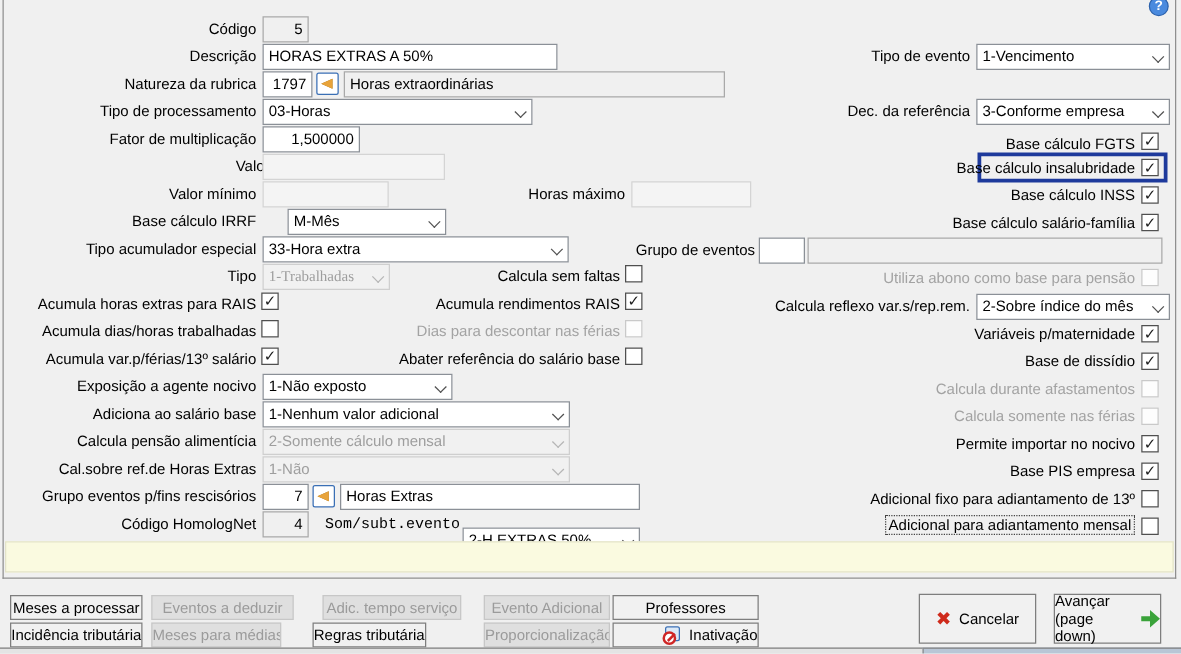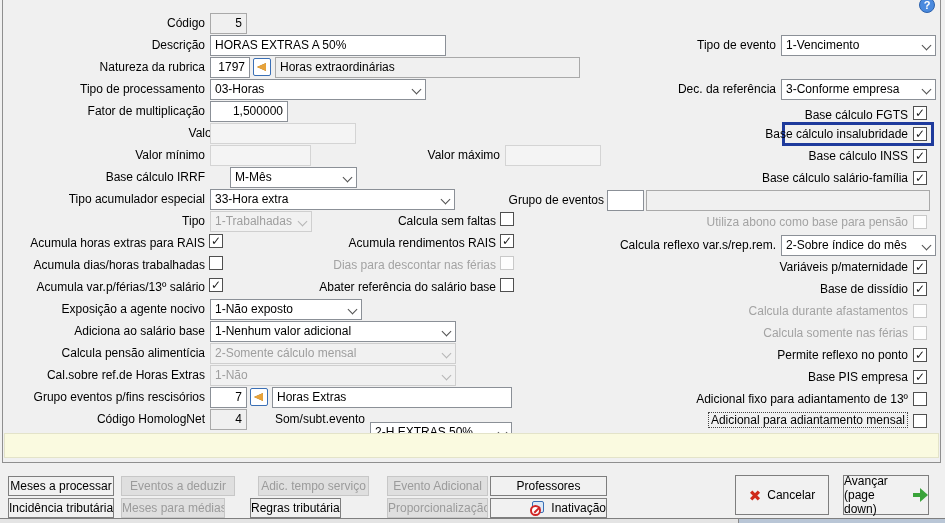--- a/index.html
+++ b/index.html
@@ -77,31 +77,31 @@
   <div class="combo" style="left:210px;top:79px;width:216px;"><span>03-Horas</span><span class="chev"></span></div>
 
   <div class="lbl" style="left:2px;top:103px;width:203px;">Fator de multiplicação</div>
   <div class="txt num" style="left:210px;top:101px;width:78px;">1,500000</div>
 
   <div class="lbl" style="left:18px;top:125px;width:203px;margin-left:24px;">Valor/base</div>
   <div class="txt dis" style="left:210px;top:123px;width:146px;"></div>
 
   <div class="lbl" style="left:2px;top:147px;width:203px;">Valor mínimo</div>
   <div class="txt dis" style="left:210px;top:145px;width:101px;"></div>
-  <div class="lbl" style="left:380px;top:147px;width:120px;">Valor máximo</div>
+  <div class="lbl" style="left:380px;top:147px;width:120px;">Horas máximo</div>
   <div class="txt dis" style="left:505px;top:145px;width:96px;"></div>
 
   <div class="lbl" style="left:2px;top:169px;width:203px;">Base cálculo IRRF</div>
   <div class="combo" style="left:210px;top:167px;width:127px;margin-left:20px;"><span>M-Mês</span><span class="chev"></span></div>
 
   <div class="lbl" style="left:2px;top:191px;width:203px;">Tipo acumulador especial</div>
   <div class="combo" style="left:210px;top:189px;width:245px;"><span>33-Hora extra</span><span class="chev"></span></div>
 
   <div class="lbl" style="left:2px;top:213px;width:203px;">Tipo</div>
-  <div class="combo dis" style="left:210px;top:211px;width:102px;"><span>1-Trabalhadas</span><span class="chev"></span></div>
+  <div class="combo dis" style="left:210px;top:211px;width:102px;font-family:Liberation Serif, serif;"><span>1-Trabalhadas</span><span class="chev"></span></div>
   <div class="lbl" style="left:300px;top:213px;width:196px;">Calcula sem faltas</div>
   <div class="cb" style="left:500px;top:212px;"></div>
 
   <div class="lbl" style="left:2px;top:235px;width:203px;">Acumula horas extras para RAIS</div>
   <div class="cb" style="left:209px;top:234px;">✓</div>
   <div class="lbl" style="left:300px;top:235px;width:196px;">Acumula rendimentos RAIS</div>
   <div class="cb" style="left:500px;top:234px;">✓</div>
 
   <div class="lbl" style="left:2px;top:257px;width:203px;">Acumula dias/horas trabalhadas</div>
   <div class="cb" style="left:209px;top:256px;"></div>
@@ -127,21 +127,21 @@
 
   <div class="lbl" style="left:2px;top:389px;width:203px;">Grupo eventos p/fins rescisórios</div>
   <div class="txt num" style="left:210px;top:387px;width:37px;">7</div>
   <div class="lookup" style="left:250px;top:388px;">
       <span class="hand"></span>
     </div>
   <div class="txt" style="left:272px;top:387px;width:240px;">Horas Extras</div>
 
   <div class="lbl" style="left:2px;top:411px;width:203px;">Código HomologNet</div>
   <div class="txt ro num" style="left:210px;top:409px;width:37px;">4</div>
-  <div class="lbl" style="left:260px;top:411px;width:105px;">Som/subt.evento</div>
+  <div class="lbl" style="left:260px;top:411px;width:105px;font-family:Liberation Mono, monospace;">Som/subt.evento</div>
   <div class="combo" style="left:370px;top:422px;width:142px;"><span>2-H.EXTRAS 50%</span><span class="chev"></span></div>
 
   <div class="lbl" style="left:620px;top:37px;width:156px;">Tipo de evento</div>
   <div class="combo" style="left:781px;top:35px;width:155px;"><span>1-Vencimento</span><span class="chev"></span></div>
 
   <div class="lbl" style="left:620px;top:81px;width:156px;">Dec. da referência</div>
   <div class="combo" style="left:781px;top:79px;width:155px;"><span>3-Conforme empresa</span><span class="chev"></span></div>
 
   <div class="lbl" style="left:640px;top:107px;width:268px;text-align:right;">Base cálculo FGTS</div>
   <div class="cb" style="left:913px;top:106px;">✓</div>
@@ -171,21 +171,21 @@
 
   <div class="lbl" style="left:640px;top:281px;width:268px;">Base de dissídio</div>
   <div class="cb" style="left:913px;top:282px;">✓</div>
 
   <div class="lbl dis" style="left:640px;top:303px;width:268px;">Calcula durante afastamentos</div>
   <div class="cb dis" style="left:913px;top:304px;"></div>
 
   <div class="lbl dis" style="left:640px;top:325px;width:268px;">Calcula somente nas férias</div>
   <div class="cb dis" style="left:913px;top:326px;"></div>
 
-  <div class="lbl" style="left:640px;top:347px;width:268px;">Permite reflexo no ponto</div>
+  <div class="lbl" style="left:640px;top:347px;width:268px;">Permite importar no nocivo</div>
   <div class="cb" style="left:913px;top:348px;">✓</div>
 
   <div class="lbl" style="left:640px;top:369px;width:268px;">Base PIS empresa</div>
   <div class="cb" style="left:913px;top:370px;">✓</div>
 
   <div class="lbl" style="left:640px;top:391px;width:268px;">Adicional fixo para adiantamento de 13º</div>
   <div class="cb" style="left:913px;top:392px;"></div>
 
   <div class="lbl" style="left:640px;top:412px;width:268px;"><span class="dotted">Adicional para adiantamento mensal</span></div>
   <div class="cb" style="left:913px;top:414px;"></div>

